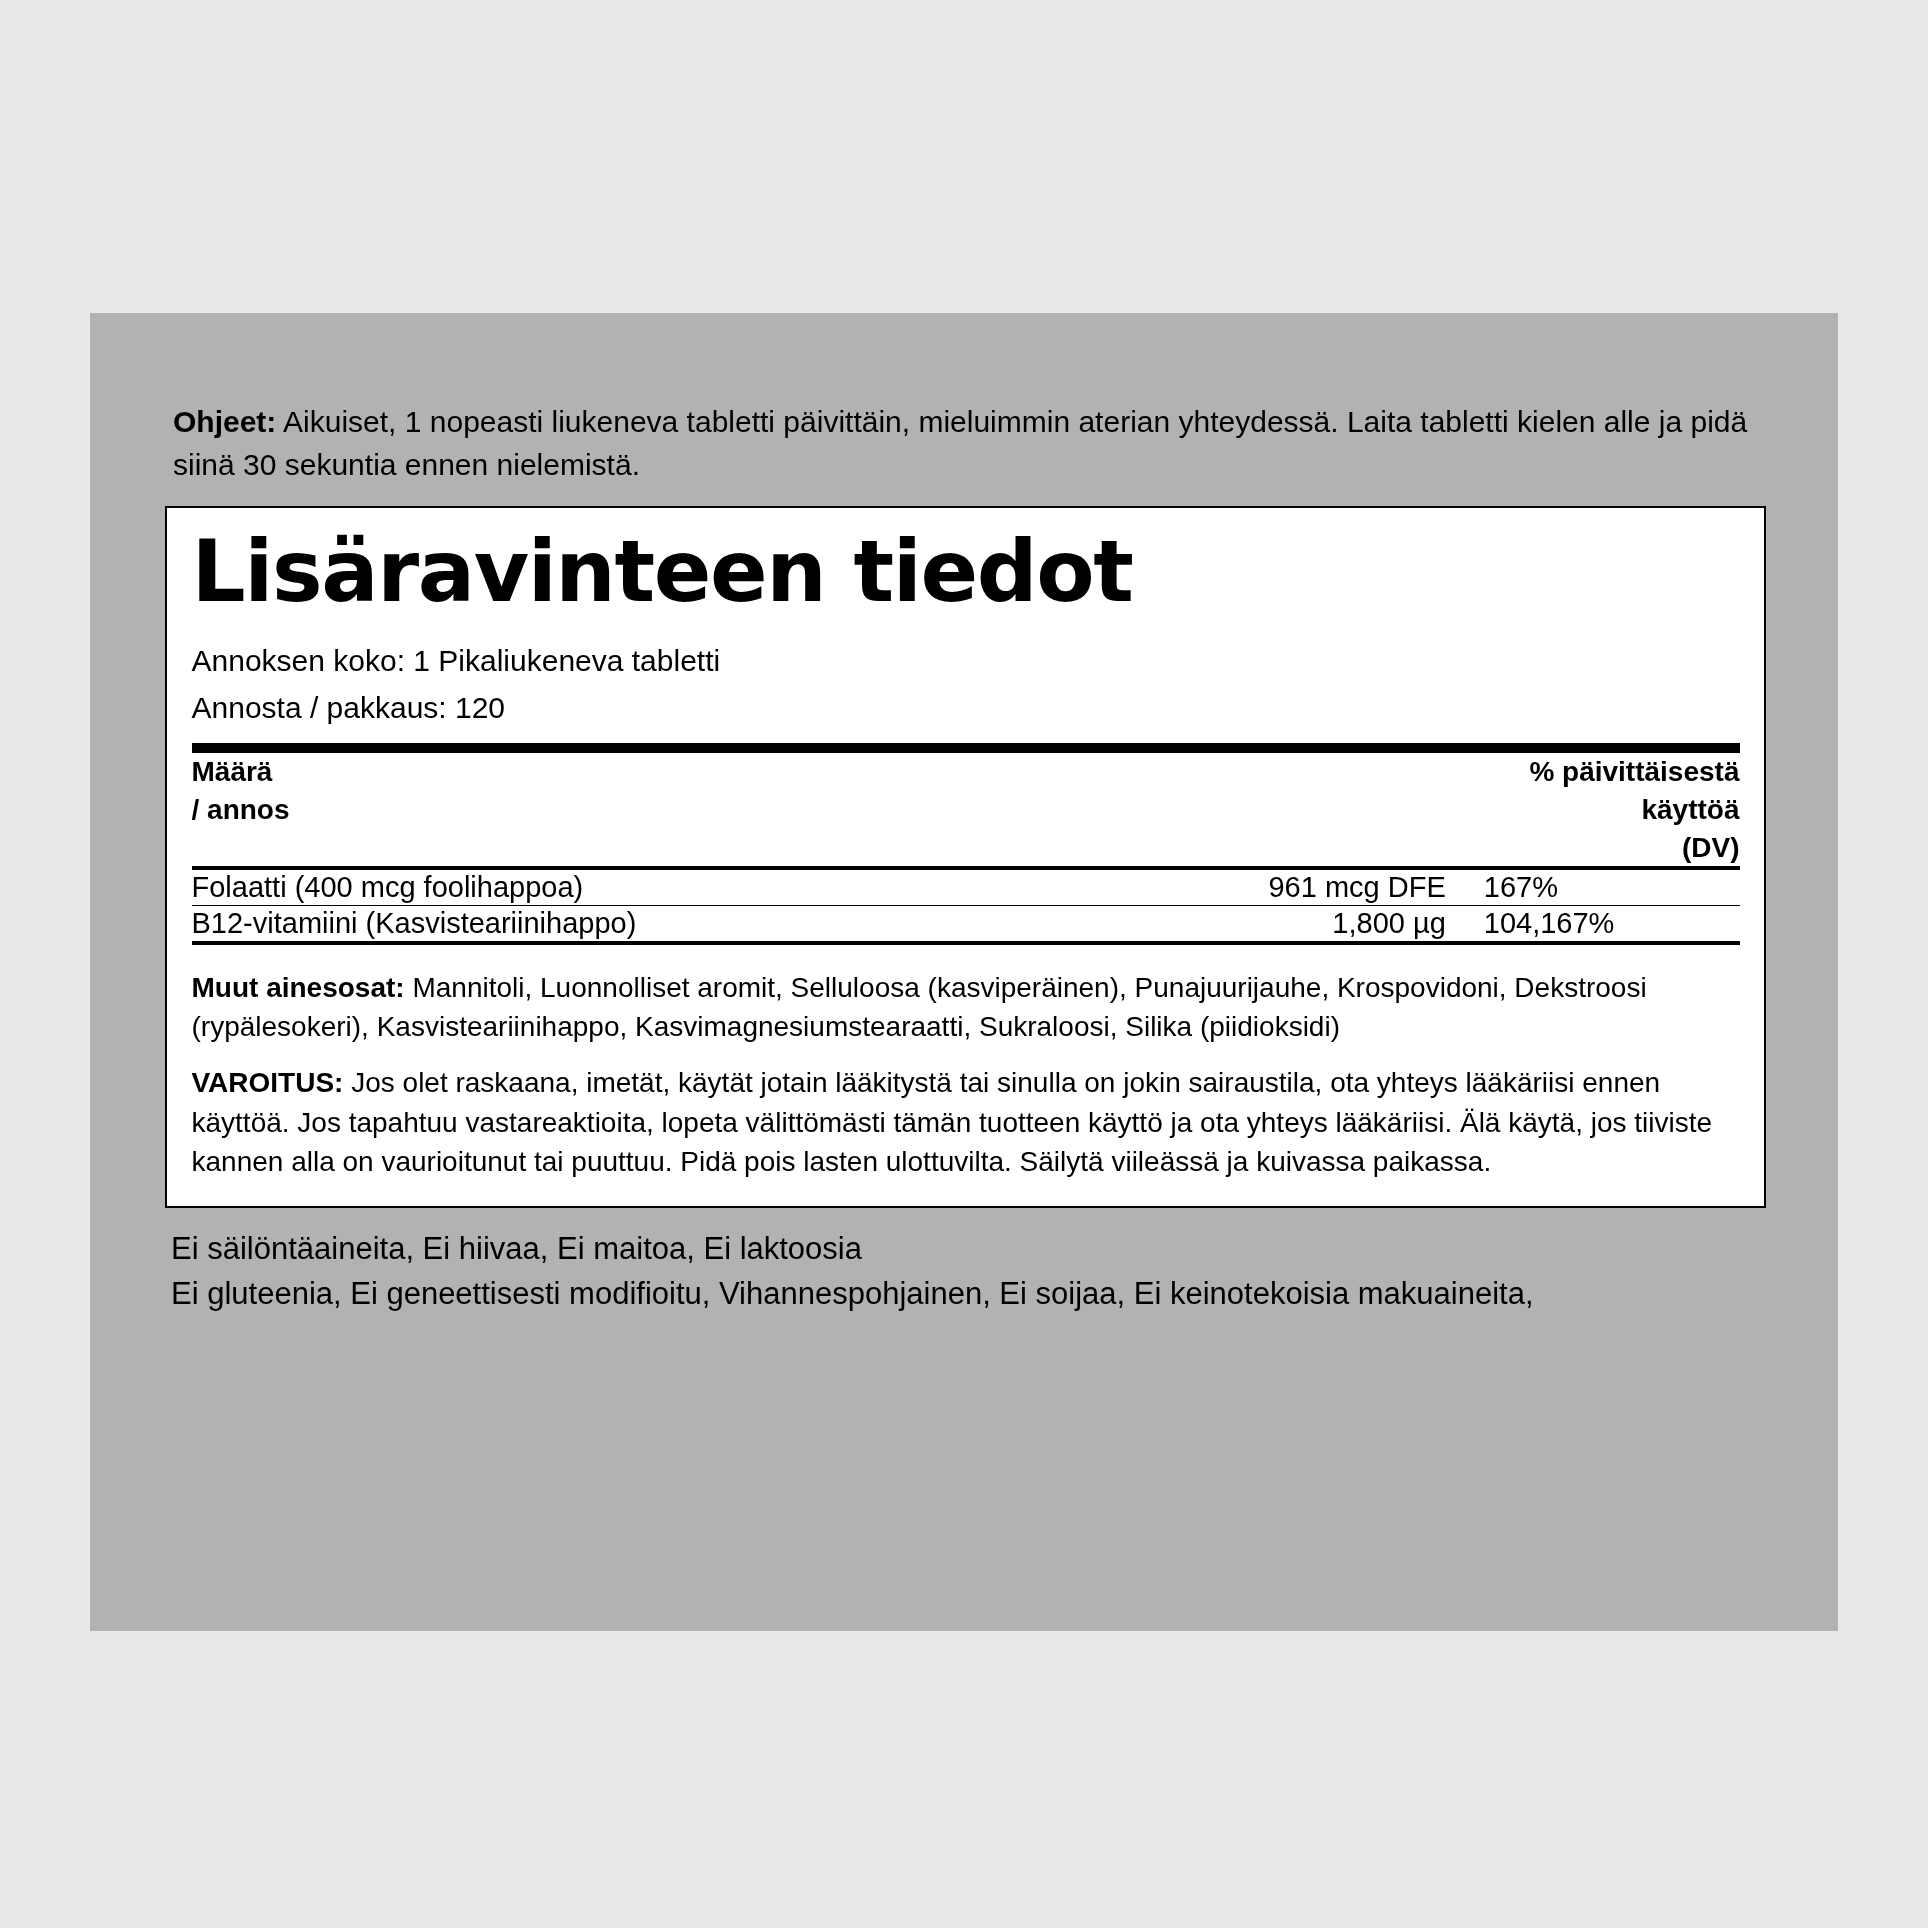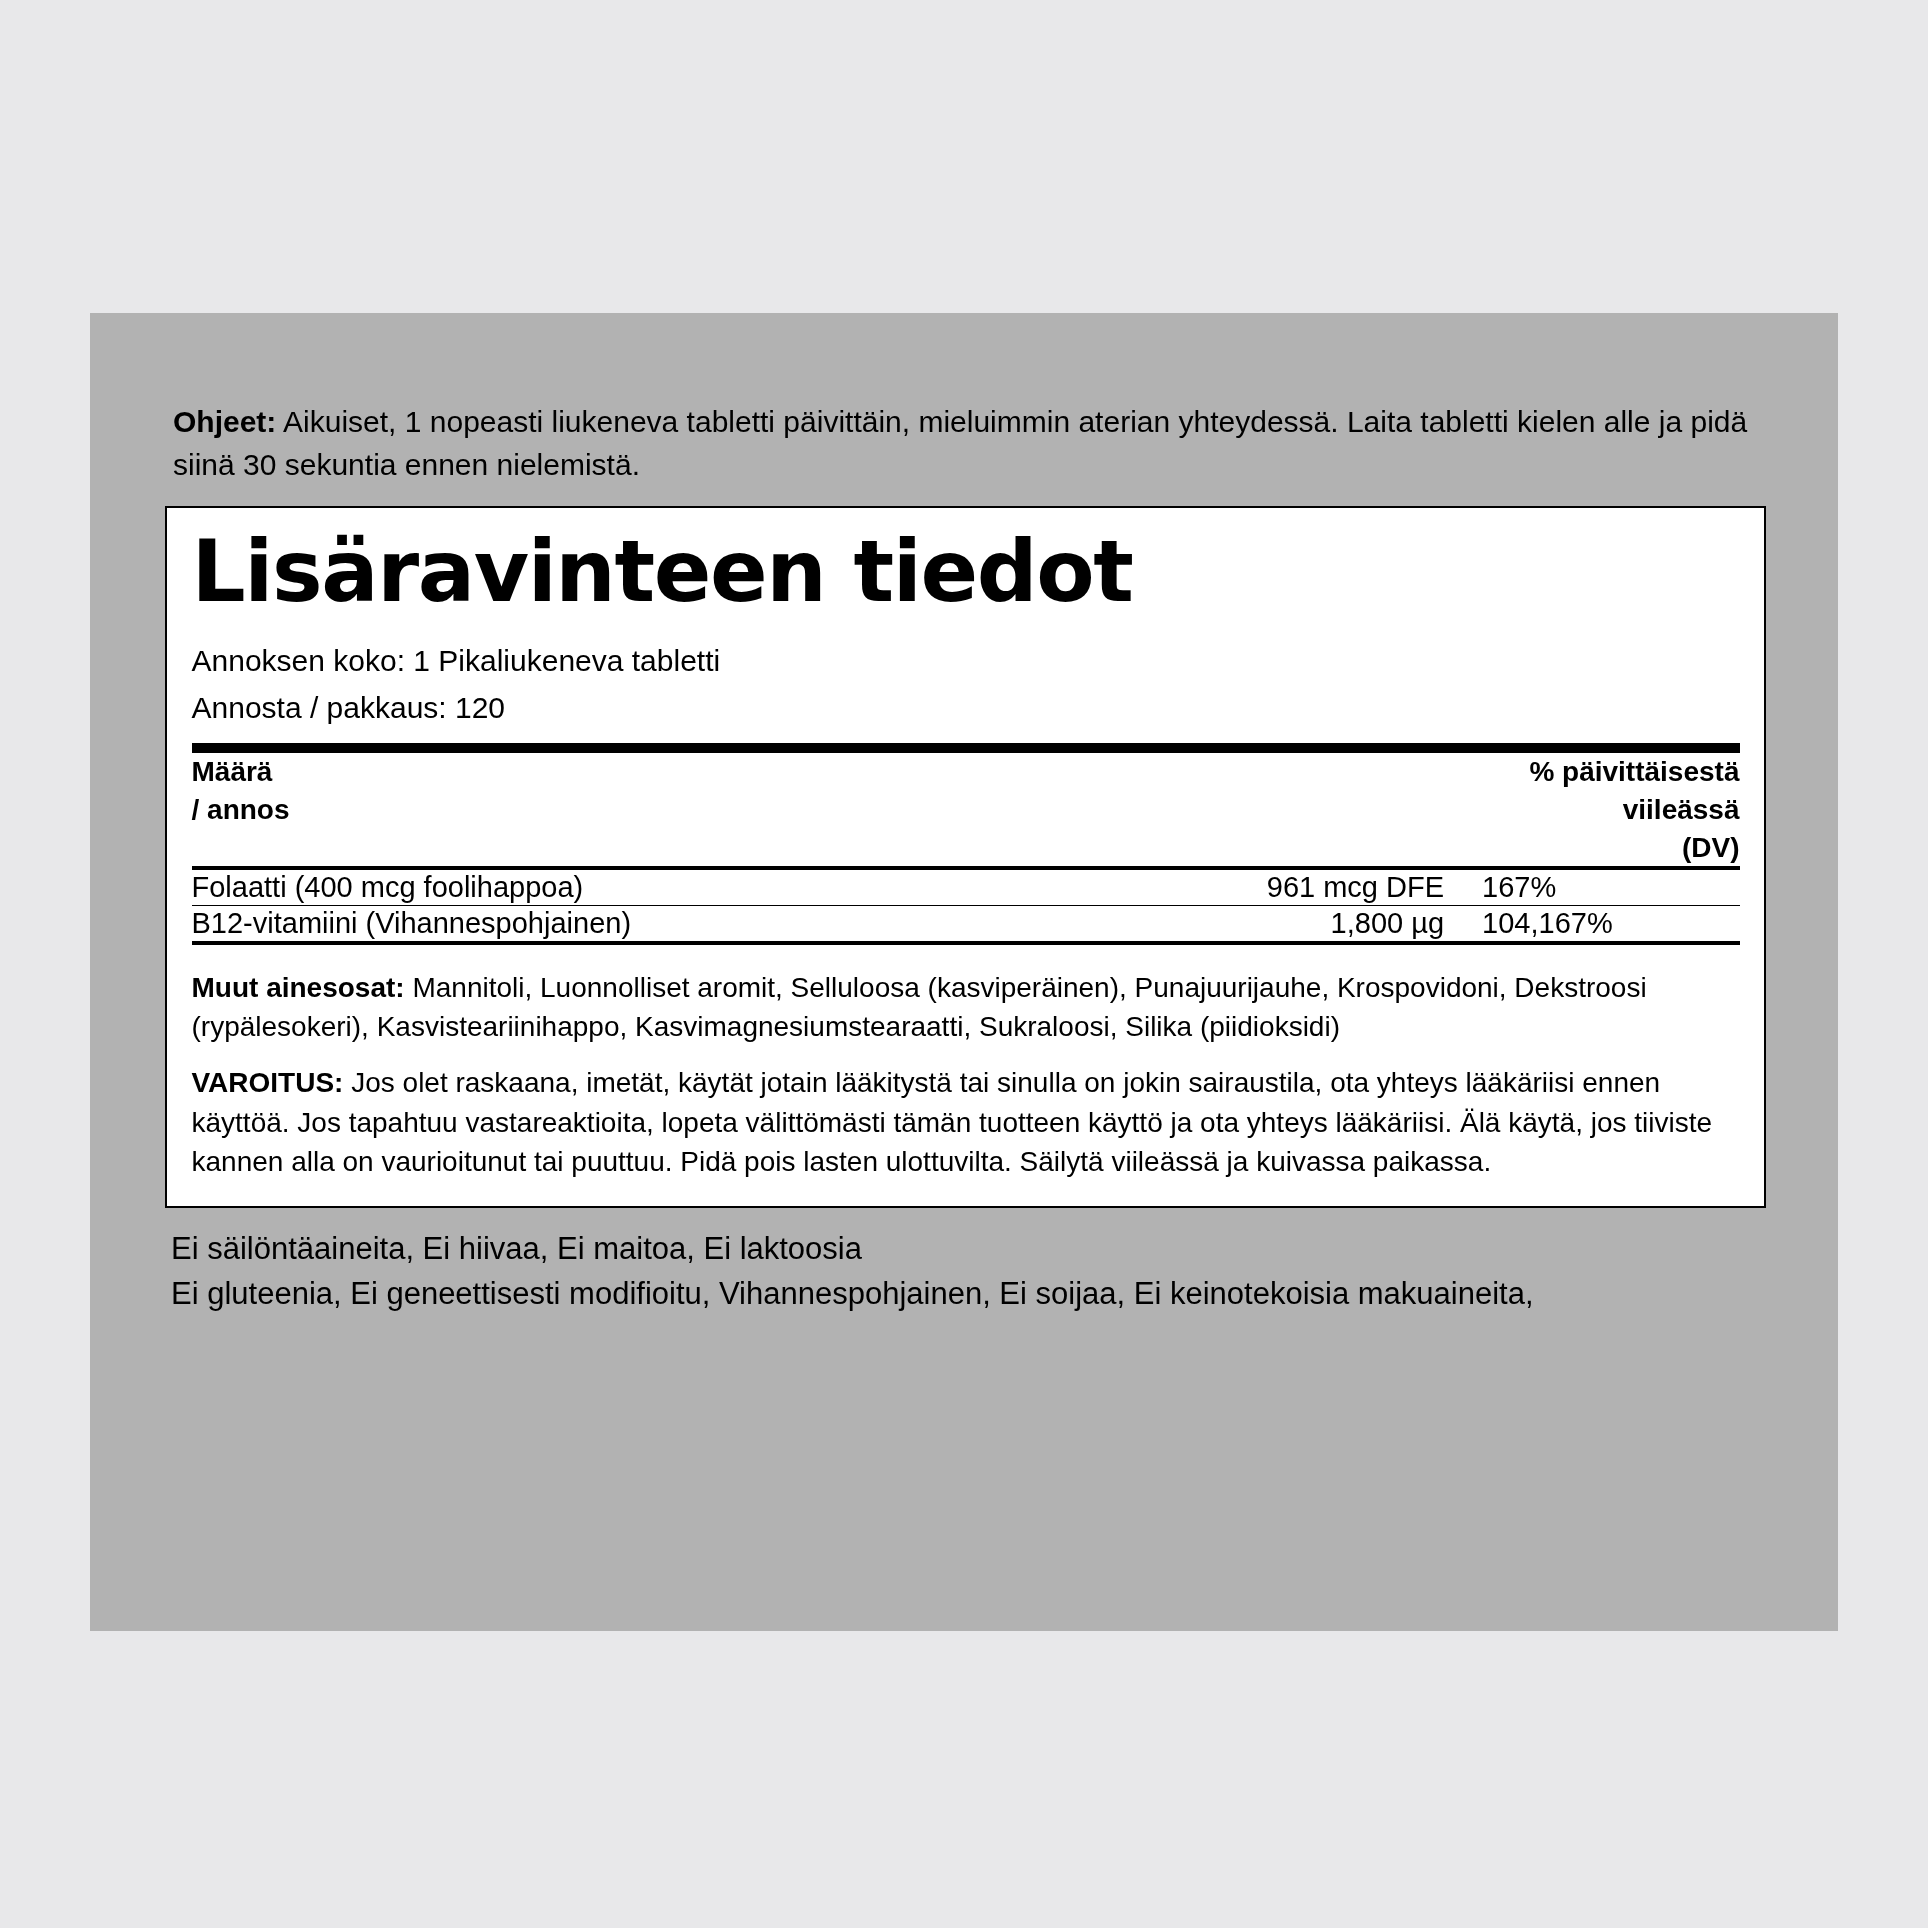--- a/index.html
+++ b/index.html
@@ -174,21 +174,21 @@
 
         <table class="facts">
           <tbody>
               <tr class="hdr-row">
             <td class="hdr-left">
               <div>Määrä</div>
               <div>/ annos</div>
             </td>
             <td class="hdr-right">
               <div>% päivittäisestä</div>
-              <div>viileässä</div>
+              <div>käyttöä</div>
               <div>(DV)</div>
             </td>
           </tr>
         </tbody>
           </table>
 
         <div class="rule-med"></div>
 
         <table class="facts">
           <tbody>
@@ -196,21 +196,21 @@
             <td class="nutrient-name">Folaatti (400 mcg foolihappoa)</td>
             <td class="nutrient-amt">961 mcg DFE</td>
             <td class="nutrient-dv">167%</td>
           </tr>
           <tr>
             <td colspan="3" style="padding:0">
               <div class="rule-thin"></div>
             </td>
           </tr>
           <tr class="nutrient-row">
-            <td class="nutrient-name">B12-vitamiini (Vihannespohjainen)</td>
+            <td class="nutrient-name">B12-vitamiini (Kasvisteariinihappo)</td>
             <td class="nutrient-amt">1,800 µg</td>
             <td class="nutrient-dv">104,167%</td>
           </tr>
         </tbody>
           </table>
 
         <div class="rule-med"></div>
 
         <p class="other-ing">
           <b>Muut ainesosat:</b><span> Mannitoli, Luonnolliset aromit, Selluloosa (kasviperäinen), Punajuurijauhe, Krospovidoni, Dekstroosi (rypälesokeri), Kasvisteariinihappo, Kasvimagnesiumstearaatti, Sukraloosi, Silika (piidioksidi)</span>

